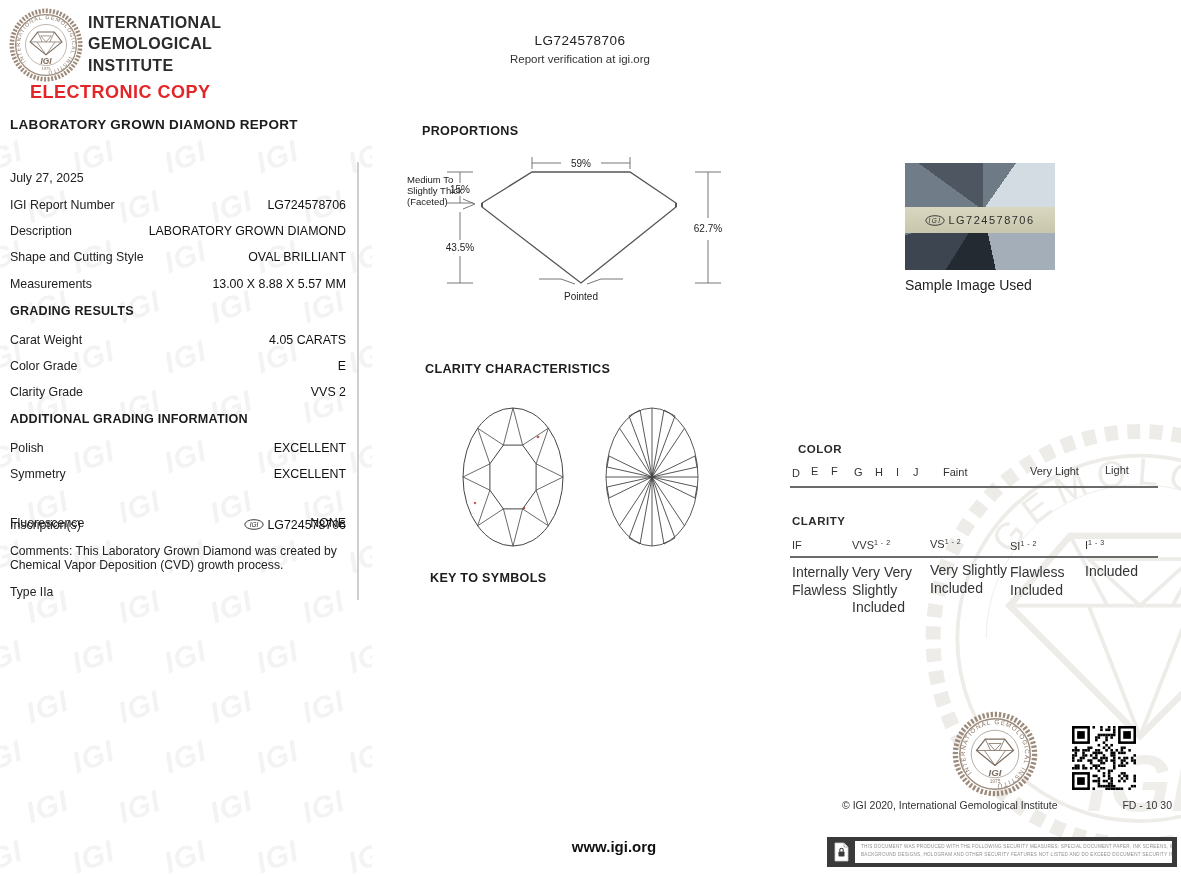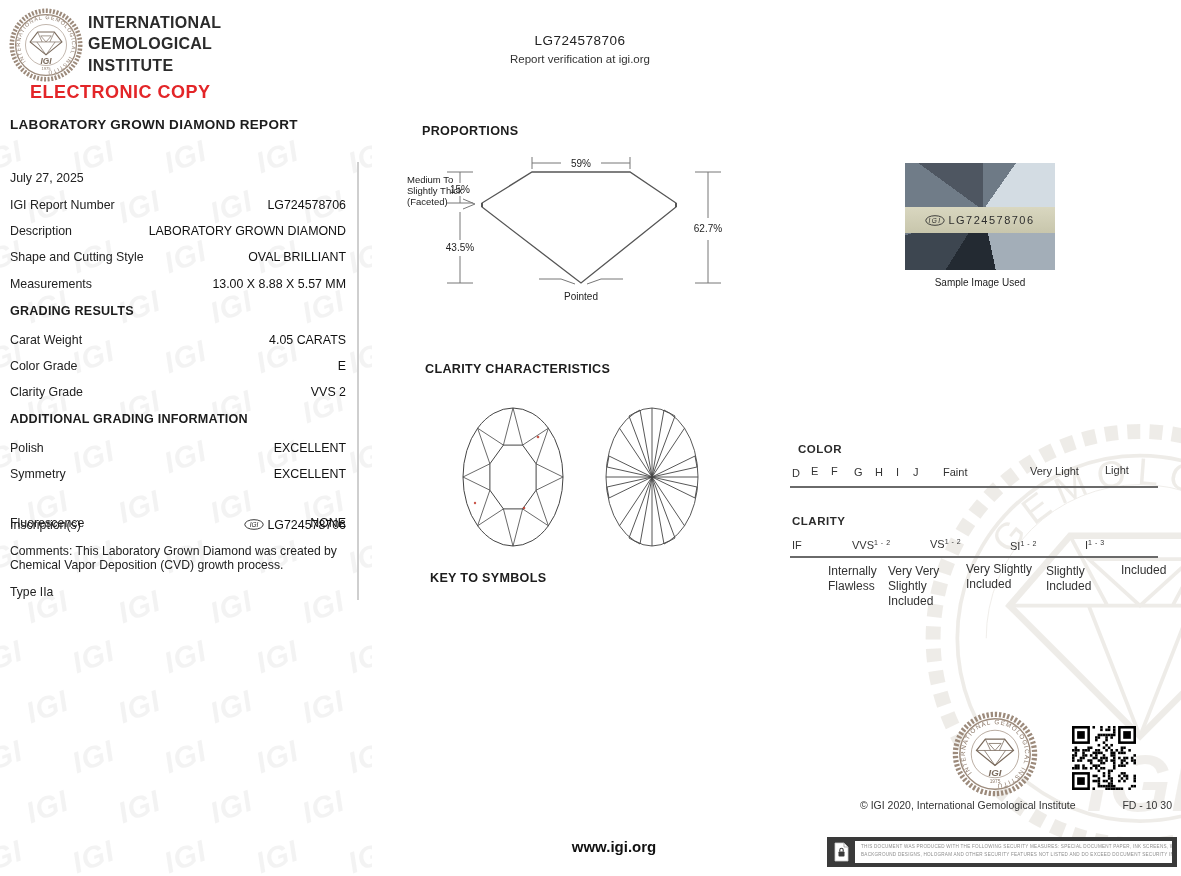--- a/index.html
+++ b/index.html
@@ -39,32 +39,32 @@
   svg text { font-family:"Liberation Sans", sans-serif; }
 
   
   .photo { position:absolute; left:905px; top:163px; width:150px; height:107px;
            background:conic-gradient(from 0deg at 52% 44%,
              #6e7a86 0deg 35deg, #d3dce3 35deg 100deg, #a3aeb8 100deg 168deg,
              #232a32 168deg 212deg, #3d4650 212deg 252deg, #707c88 252deg 306deg, #4e5661 306deg 360deg); }
   .photo-band { position:absolute; left:0; top:44px; width:100%; height:26px;
                 background:linear-gradient(#d9d7c0,#c8c6ac); display:flex; align-items:center; justify-content:center;
                 color:#2e2e2e; font-size:11px; letter-spacing:1.5px; }
-  .photo-caption { position:absolute; left:905px; top:277px; width:150px; text-align:center; font-size:10px; color:#222; }
+  .photo-caption { position:absolute; left:905px; top:277px; width:150px; text-align:left; font-size:14px; color:#222; }
 
   
   .scales { position:absolute; left:790px; top:443px; width:368px; font-size:11px; color:#333; }
   .scales .head { position:absolute; font-weight:bold; font-size:11.5px; letter-spacing:0.5px; color:#2b2b2b; }
   .scales .item { position:absolute; white-space:nowrap; }
   .scale-line { position:absolute; height:1.5px; background:#6a6a6a; width:368px; }
   .sup { font-size:7px; vertical-align:4px; letter-spacing:0.5px; }
-  .desc { position:absolute; font-size:12px; line-height:1.25; color:#333;margin-left:36px; }
-
-  
-  .copyright { position:absolute; left:860px; top:799px; font-size:10.5px; color:#333; }
+  .desc { position:absolute; font-size:14px; line-height:1.25; color:#333; }
+
+  
+  .copyright { position:absolute; left:842px; top:799px; font-size:10.5px; color:#333; }
   .form-code { position:absolute; left:1110px; top:799px; width:62px; text-align:right; font-size:10.5px; color:#333; }
   .website { position:absolute; left:554px; top:838px; width:120px; text-align:center; font-weight:bold; font-size:15px; color:#111; }
   .sec-bar { position:absolute; left:827px; top:837px; width:350px; height:30px; background:#3a3a3a; display:flex; align-items:center; }
   .sec-bar .doc-ic { margin-left:7px; flex:0 0 auto; }
   .sec-note { margin:0 5px 0 6px; background:#fff; flex:1; height:22px; padding:2px 6px;
               font-size:4.6px; line-height:1.85; color:#8d8d8d; letter-spacing:0.25px; white-space:nowrap; overflow:hidden; }
 
   .qr-wrap { position:absolute; left:1072px; top:726px; }
 </style>
 </head>
@@ -331,21 +331,21 @@
     <div class="head" style="left:2px;top:72px;">CLARITY</div>
     <div class="item" style="left:2px;top:96px;"><span>IF</span></div>
     <div class="item" style="left:62px;top:96px;"><span>VVS</span><span class="sup">1 - 2</span></div>
     <div class="item" style="left:140px;top:95px;"><span>VS</span><span class="sup">1 - 2</span></div>
     <div class="item" style="left:220px;top:97px;"><span>SI</span><span class="sup">1 - 2</span></div>
     <div class="item" style="left:295px;top:96px;"><span>I</span><span class="sup">1 - 3</span></div>
     <div class="scale-line" style="top:113px;"></div>
     <div class="desc" style="left:2px;top:121px;width:55px;">Internally Flawless</div>
     <div class="desc" style="left:62px;top:121px;width:78px;">Very Very Slightly Included</div>
     <div class="desc" style="left:140px;top:119px;width:80px;">Very Slightly Included</div>
-    <div class="desc" style="left:220px;top:121px;width:55px;">Slightly Included</div>
+    <div class="desc" style="left:220px;top:121px;width:55px;">Flawless Included</div>
     <div class="desc" style="left:295px;top:120px;width:60px;">Included</div>
   </div>
 
   <svg width="88" height="88" viewBox="0 0 100 100" style="position:absolute;left:951px;top:710px;">
     <circle cx="50" cy="50" r="45" fill="none" stroke="#9c8a7b" stroke-width="6" stroke-dasharray="2.6 2.1"></circle>
     <circle cx="50" cy="50" r="40" fill="#fff" stroke="#9c8a7b" stroke-width="1.6"></circle>
     <circle cx="50" cy="50" r="27" fill="none" stroke="#9c8a7b" stroke-width="0.8"></circle>
     <path id="sealRingB" d="M 50,84 A 34,34 0 1 1 50.01,84" fill="none"></path>
     <text font-size="7.2" letter-spacing="1.2" fill="#8d7a6b"><textPath href="#sealRingB" startOffset="14%">INTERNATIONAL GEMOLOGICAL INSTITUTE</textPath></text>
     <g stroke="#7a6a5c" fill="none" stroke-width="1.4">

